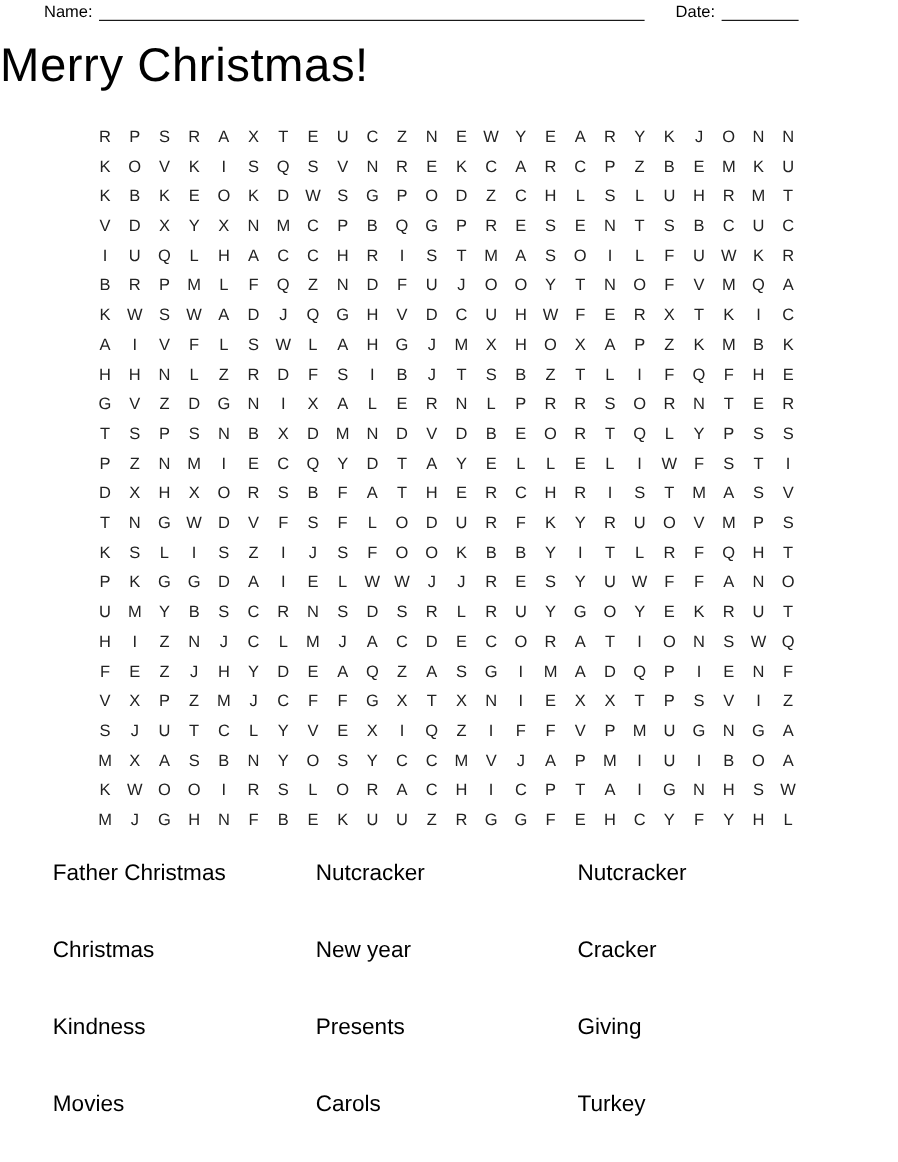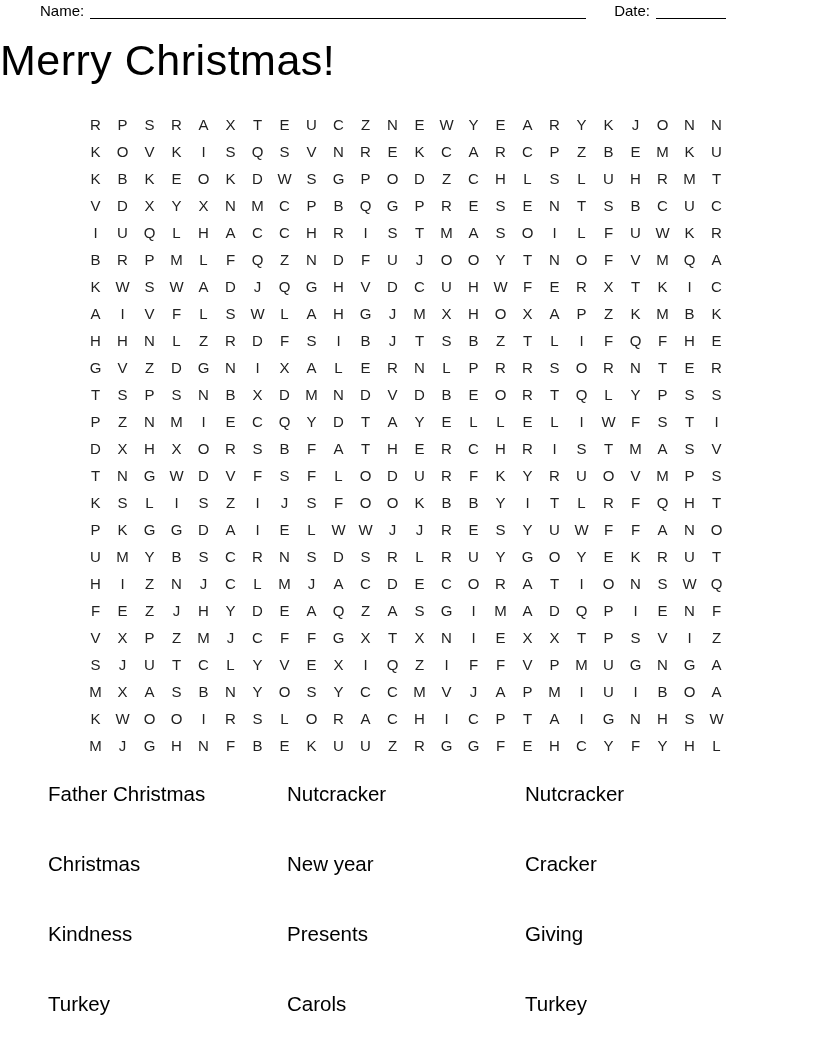--- a/index.html
+++ b/index.html
@@ -645,20 +645,21 @@
       <div class="cell">Y</div>
       <div class="cell">H</div>
       <div class="cell">L</div>
     </div>
 
   <div id="words" class="words">
       <div class="wcol">
         <div class="word">Father Christmas</div>
         <div class="word">Christmas</div>
         <div class="word">Kindness</div>
+        <div class="word">Movies</div>
         <div class="word">Turkey</div>
         <div class="word">Fairy</div>
       </div>
       <div class="wcol">
         <div class="word">Nutcracker</div>
         <div class="word">New year</div>
         <div class="word">Presents</div>
         <div class="word">Carols</div>
         <div class="word">Carols</div>
         <div class="word">Snow</div>

